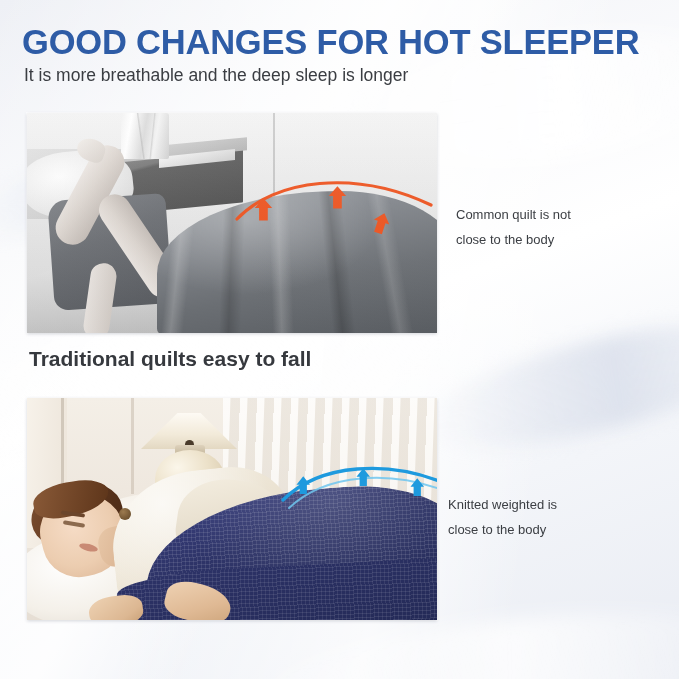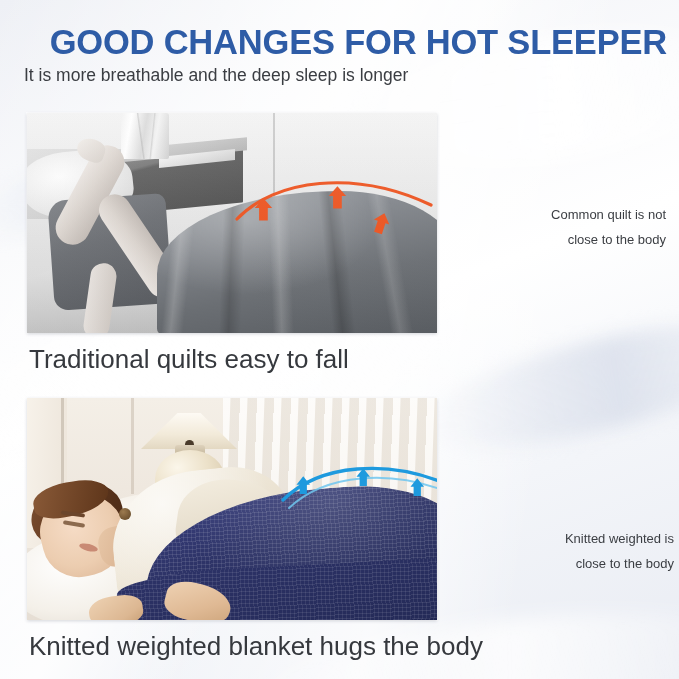--- a/index.html
+++ b/index.html
@@ -17,21 +17,20 @@
   
   #page {
     position: relative;
     width: 679px;
     height: 679px;
     overflow: hidden;
     background:
       linear-gradient(118deg, rgba(255,255,255,0) 0%, rgba(255,255,255,.85) 38%, rgba(255,255,255,0) 52%),
       linear-gradient(100deg, rgba(255,255,255,0) 28%, rgba(255,255,255,.7) 60%, rgba(255,255,255,0) 78%),
       linear-gradient(160deg, #eef0f5 0%, #f6f7fa 22%, #ffffff 48%, #f3f5f9 72%, #e9ecf3 100%);
-    text-align: right;
   }
   .bg-streak {
     position: absolute;
     pointer-events: none;
     border-radius: 50%;
     filter: blur(9px);
   }
   .bg-streak.s1 { left: -60px; top: 300px; width: 520px; height: 160px;
     background: linear-gradient(105deg, rgba(255,255,255,0) 0%, rgba(255,255,255,.9) 50%, rgba(255,255,255,0) 100%);
     transform: rotate(-11deg); }
@@ -349,28 +348,29 @@
   .arrow-svg { position: absolute; pointer-events: none; }
 
   
   .callout {
     position: absolute;
     font-size: 13px;
     line-height: 25px;
     color: #3b3e43;
   }
   #callout-quilt   { left: 456px; top: 202px; width: 210px; }
-  #callout-knitted { left: 464px; top: 492px; width: 210px; margin-top: 34px; }
+  #callout-knitted { left: 448px; top: 492px; width: 210px; }
 
   .caption {
     position: absolute;
-    font-size: 26px;
+    font-size: 21px;
     color: #36393e;
     line-height: 24px;
     white-space: nowrap;
+    font-weight: bold;
   }
   #caption-traditional { left: 29px; top: 347px; }
   #caption-knitted     { left: 29px; top: 634px; }
 </style>
 </head>
 <body>
 
 <div id="page">
 
   <div class="bg-streak s1"></div>
@@ -468,15 +468,14 @@
         <path d="M35 70 L35 52 L29 52 L42 36 L55 52 L49 52 L49 70 Z" transform="translate(106,-6) scale(0.52) translate(20,30)"></path>
       </g>
     </svg>
   </div>
 
   <div class="callout" id="callout-knitted">
     <div>Knitted weighted is</div>
     <div>close to the body</div>
   </div>
 
-  <div class="caption" id="caption-knitted">Knitted weighted blanket hugs the body</div>
 
 </div>
 
 </body></html>

